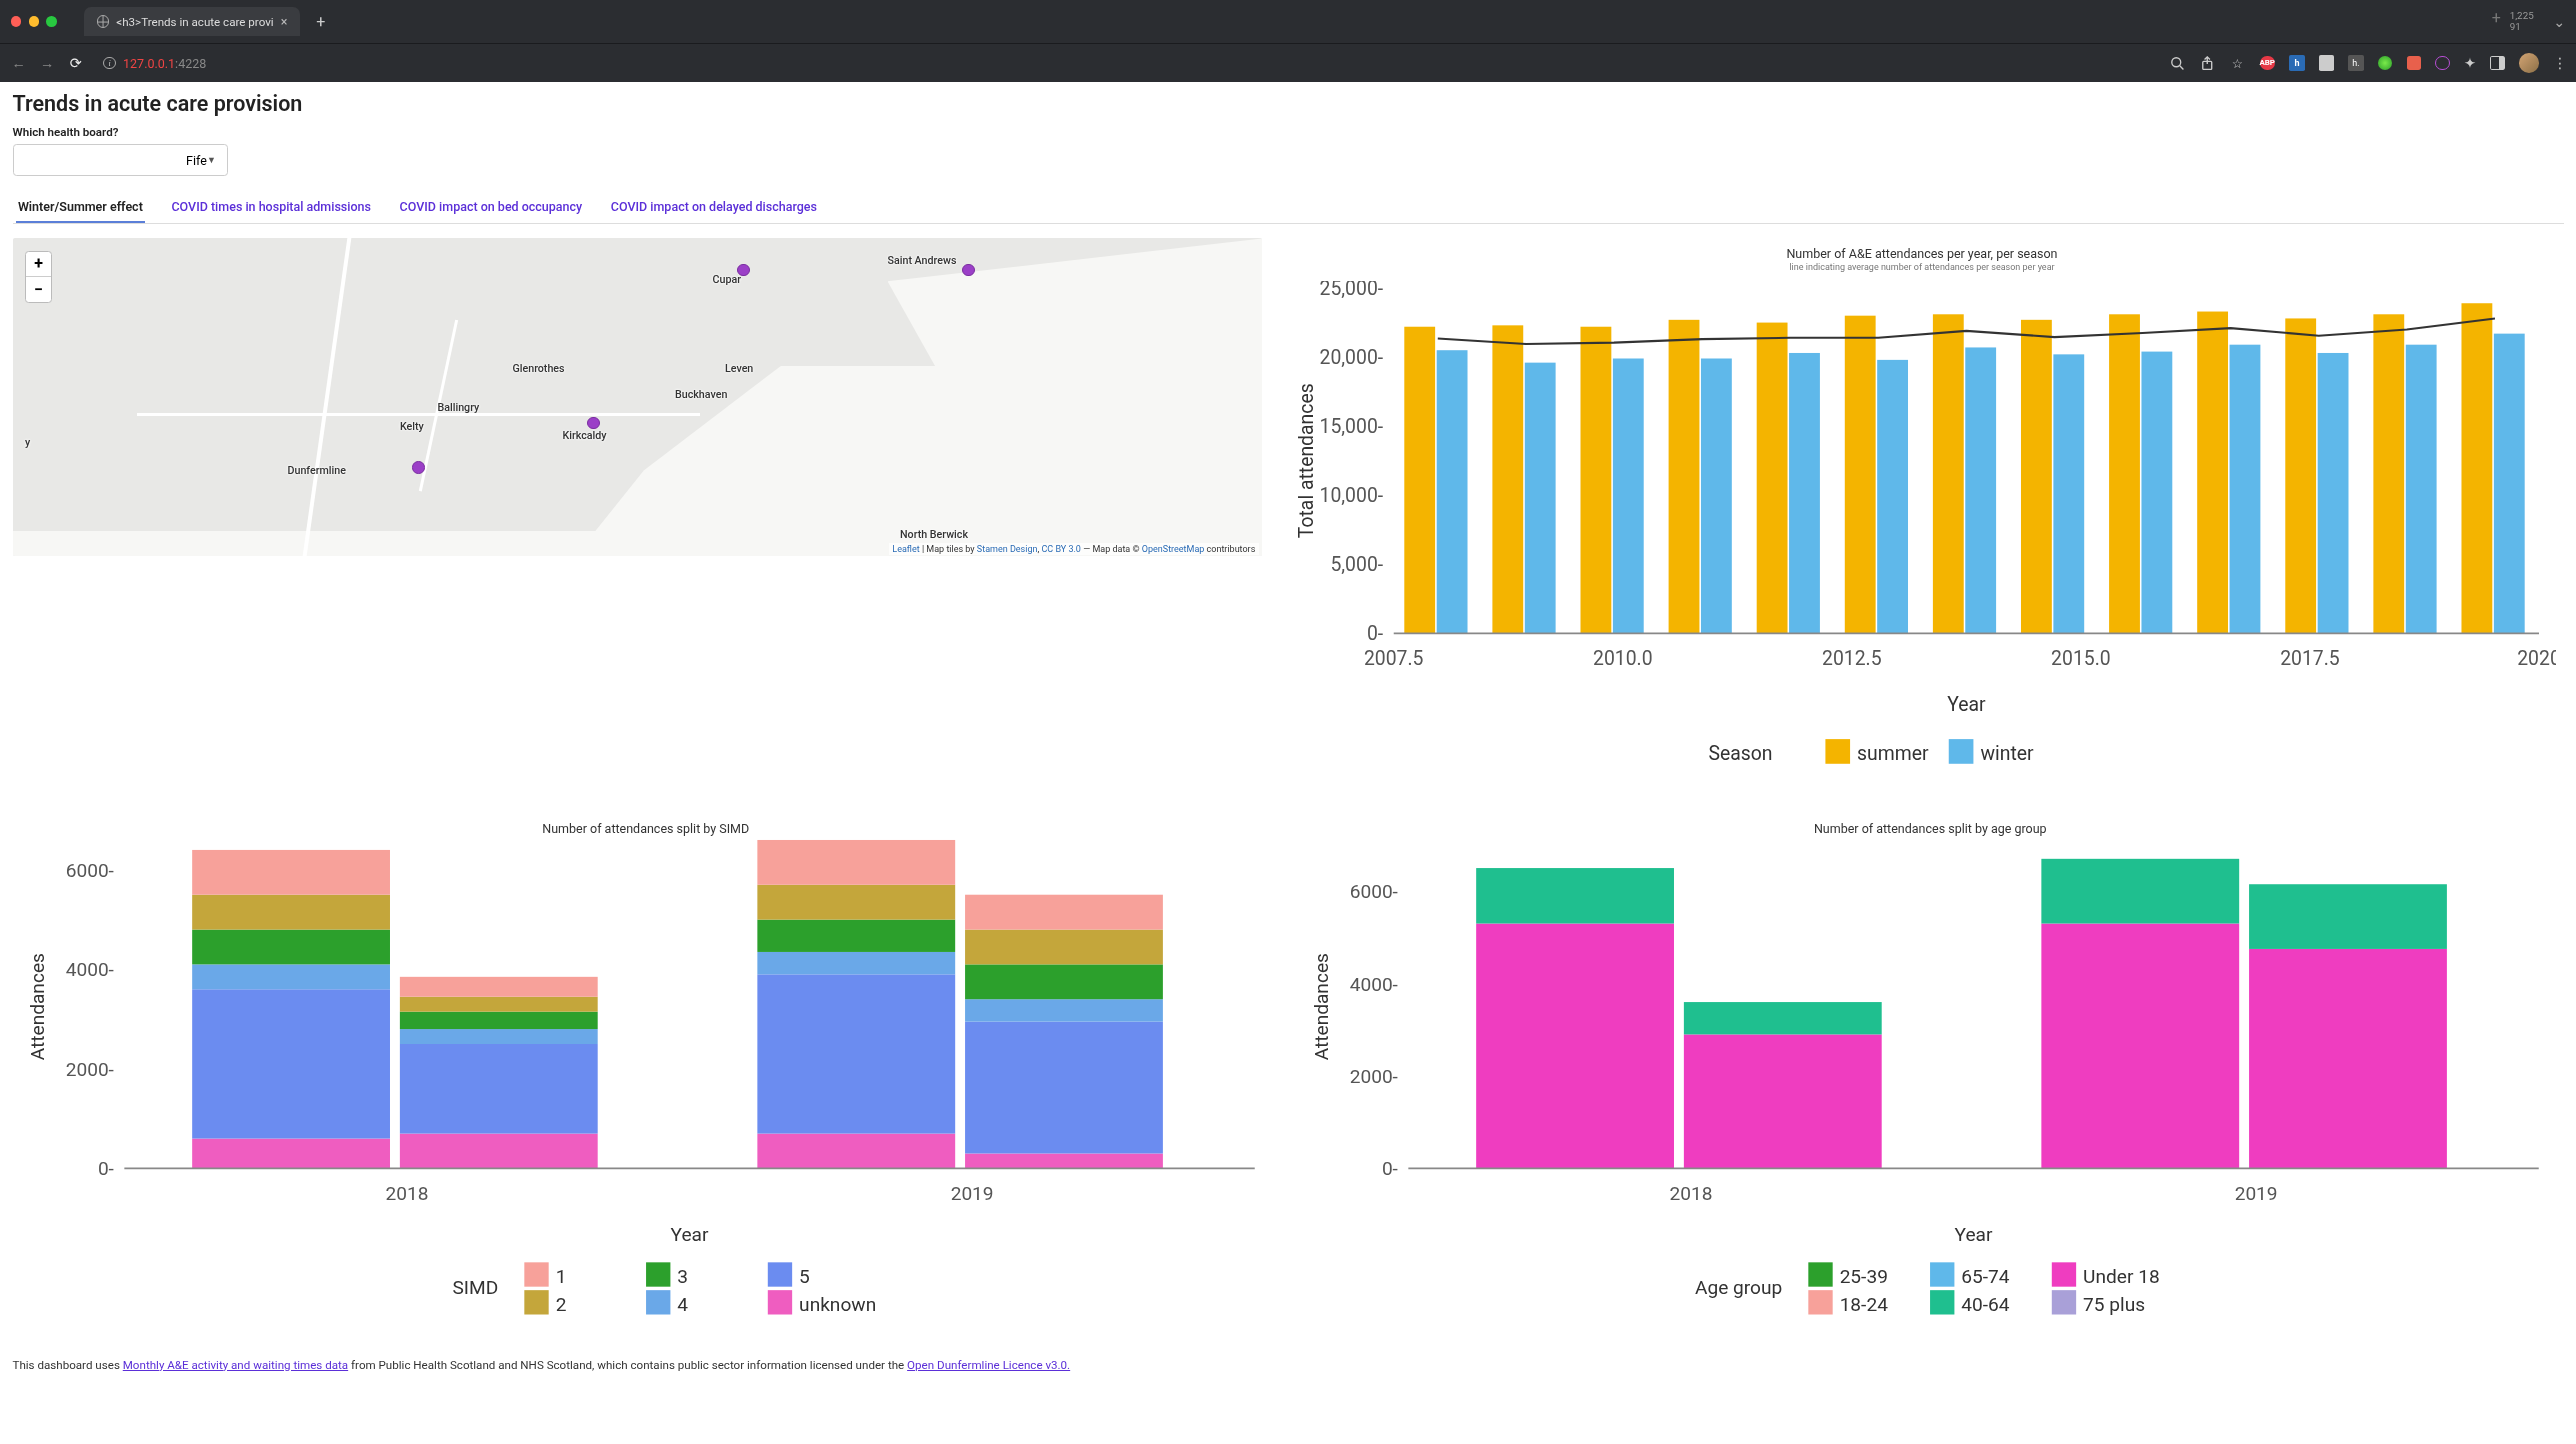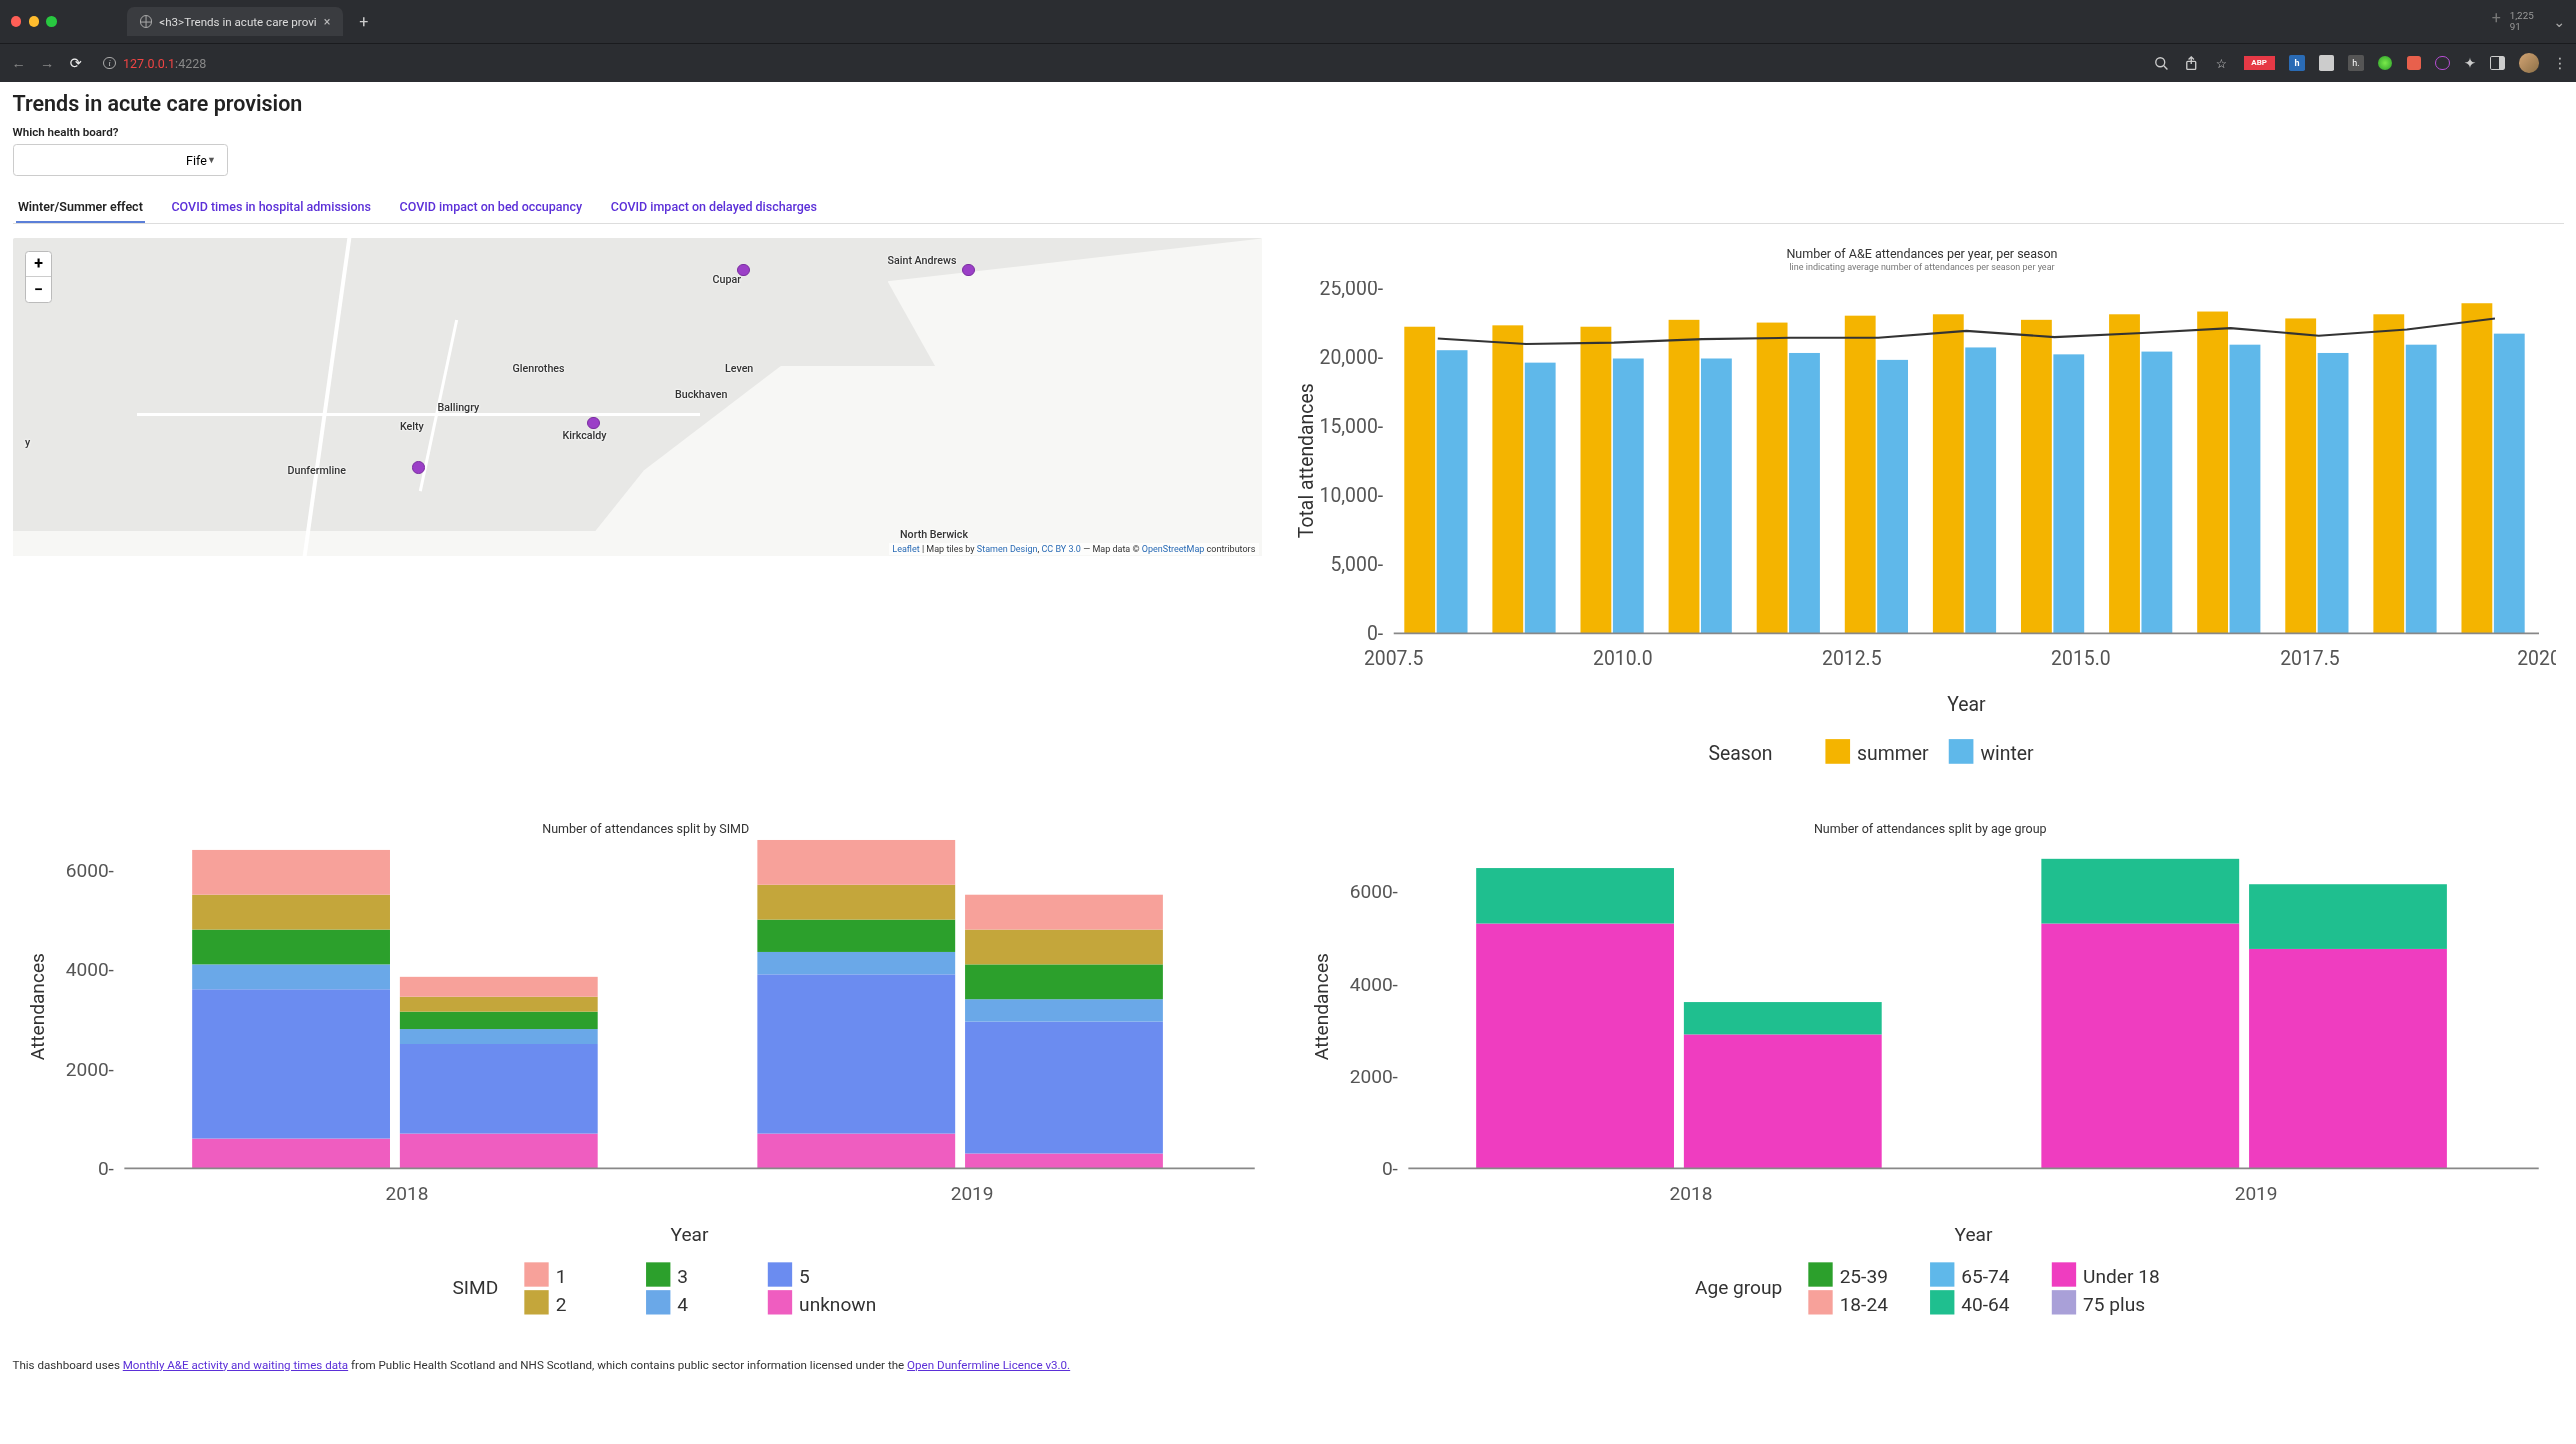--- a/index.html
+++ b/index.html
@@ -6,42 +6,42 @@
 body { font-family: -apple-system, BlinkMacSystemFont, "Segoe UI", Roboto, sans-serif; background: #fff; }
 
 
 .browser-chrome { background: #2b2d31; color: #e0e0e0; }
 .titlebar { display: flex; align-items: center; height: 43px; padding: 0 10.7px; gap: 9px; }
 .traffic-lights { display: flex; gap: 7.2px; margin-right: 18px; }
 .traffic-light { width: 10.7px; height: 10.7px; border-radius: 50%; }
 .tl-red { background: #ff5f57; }
 .tl-yellow { background: #febc2e; }
 .tl-green { background: #28c840; }
-.tab { display: flex; align-items: center; gap: 7.2px; background: #3a3c40; padding: 7.2px 12.5px; border-radius: 7.2px 7.2px 0 0; font-size: 11.6px; max-width: 233px; margin-left: 43px; }
+.tab { display: flex; align-items: center; gap: 7.2px; background: #3a3c40; padding: 7.2px 12.5px; border-radius: 7.2px 7.2px 0 0; font-size: 11.6px; max-width: 233px; }
 .tab .globe { width:12.5px; height:12.5px; border-radius:50%; border:1.3px solid #aaa; position:relative; flex-shrink:0;}
 .tab .globe::before { content:""; position:absolute; left:50%; top:0; bottom:0; width:0.9px; background:#aaa; transform:translateX(-50%);}
 .tab .globe::after { content:""; position:absolute; top:50%; left:0; right:0; height:0.9px; background:#aaa; transform:translateY(-50%);}
 .tab-title { white-space: nowrap; overflow: hidden; text-overflow: ellipsis; flex:1; color:#ddd;}
 .tab .close { font-size: 12.5px; color:#bbb; cursor:pointer; }
 .new-tab { color:#ccc; font-size:16px; padding:3.6px 7.2px; cursor:pointer;}
 .cursor-coords { margin-left:auto; font-size:9.8px; color:#999; text-align:left; line-height:1.1; position:relative; padding-left:18px;}
 .cursor-coords::before { content:"+"; position:absolute; left:0; top:-1.8px; font-size:16px; color:#777;}
 .chev-down { color:#aaa; margin-left:10.7px; }
 
 .toolbar { display:flex; align-items:center; height:39px; padding:0 10.7px; gap:12.5px; border-top:0.9px solid #1a1b1e;}
 .nav-btn { width:16px; height:16px; display:flex; align-items:center; justify-content:center; color:#888; cursor:pointer; font-size:14.3px;}
 .reload { color:#eee; }
 .url-bar { flex:0 1 161px; display:flex; align-items:center; gap:7.2px; background:transparent; padding:3.6px 7.2px; border-radius:18px; font-size:12.5px; color:#ccc;}
 .url-info-icon { width:12.5px; height:12.5px; border:1.3px solid #aaa; border-radius:50%; display:flex; align-items:center; justify-content:center; font-size:8px; font-family:serif; font-style:italic;}
 .url-host { color:#ef4444; }
 .url-port { color:#888; }
 .toolbar-spacer { flex:1; }
 .toolbar-icons { display:flex; align-items:center; gap:14.3px; }
 .tb-icon { width:16px; height:16px; display:flex; align-items:center; justify-content:center; color:#ccc; font-size:12.5px;}
-.ext-abp { background:#e63946; color:#fff; font-size:8px; font-weight:bold; border-radius:0; width:31px; height:14.3px; display:flex;align-items:center;justify-content:center;}
+.ext-abp { background:#e63946; color:#fff; font-size:8px; font-weight:bold; border-radius:7px; width:15px; height:14.3px; display:flex;align-items:center;justify-content:center;}
 .ext-h { background:#2a6bb5; color:#fff; font-size:9px; font-weight:bold; width:16px;height:16px;display:flex;align-items:center;justify-content:center;border-radius:1.8px;}
 .ext-doc { background:#ccc; width:14.3px;height:16px;border-radius:1.8px;}
 .ext-hdark { background:#555; color:#fff; font-size:9px; width:16px;height:16px;display:flex;align-items:center;justify-content:center;border-radius:1.8px;}
 .ext-green { width:14.3px;height:14.3px; background:radial-gradient(circle,#7aea4a,#2a9d2a); border-radius:50%;}
 .ext-red { width:14.3px;height:14.3px;background:#e8604c;border-radius:2.7px;}
 .ext-purple { width:14.3px;height:14.3px;border:1.8px solid #b84dd6;border-radius:50%;}
 .ext-puzzle { color:#ccc; font-size:14.3px;}
 .ext-panel { width:14.3px;height:14.3px;border:1.8px solid #ccc;border-radius:1.8px;position:relative;}
 .ext-panel::after{content:"";position:absolute;right:0;top:0;bottom:0;width:4.5px;background:#ccc;}
 .avatar { width:19.7px;height:19.7px;border-radius:50%;background:linear-gradient(135deg,#d4a574,#8b6f47);}

